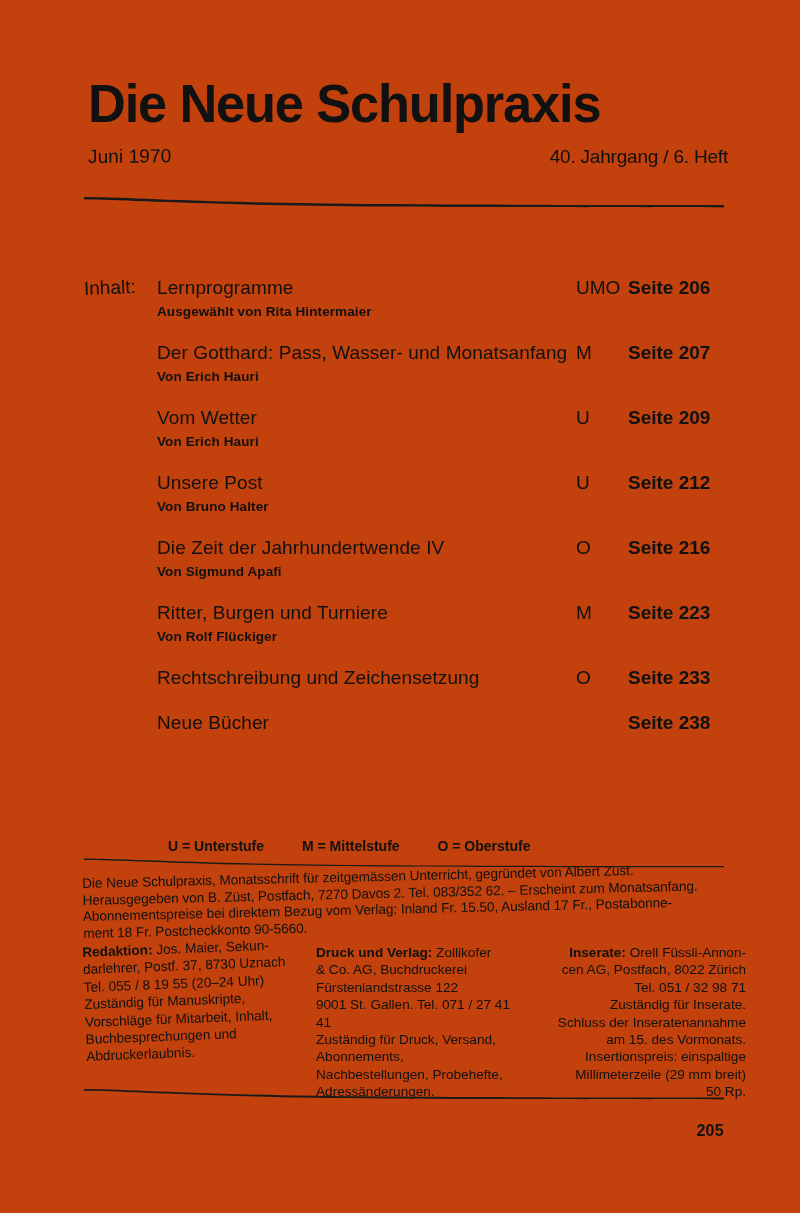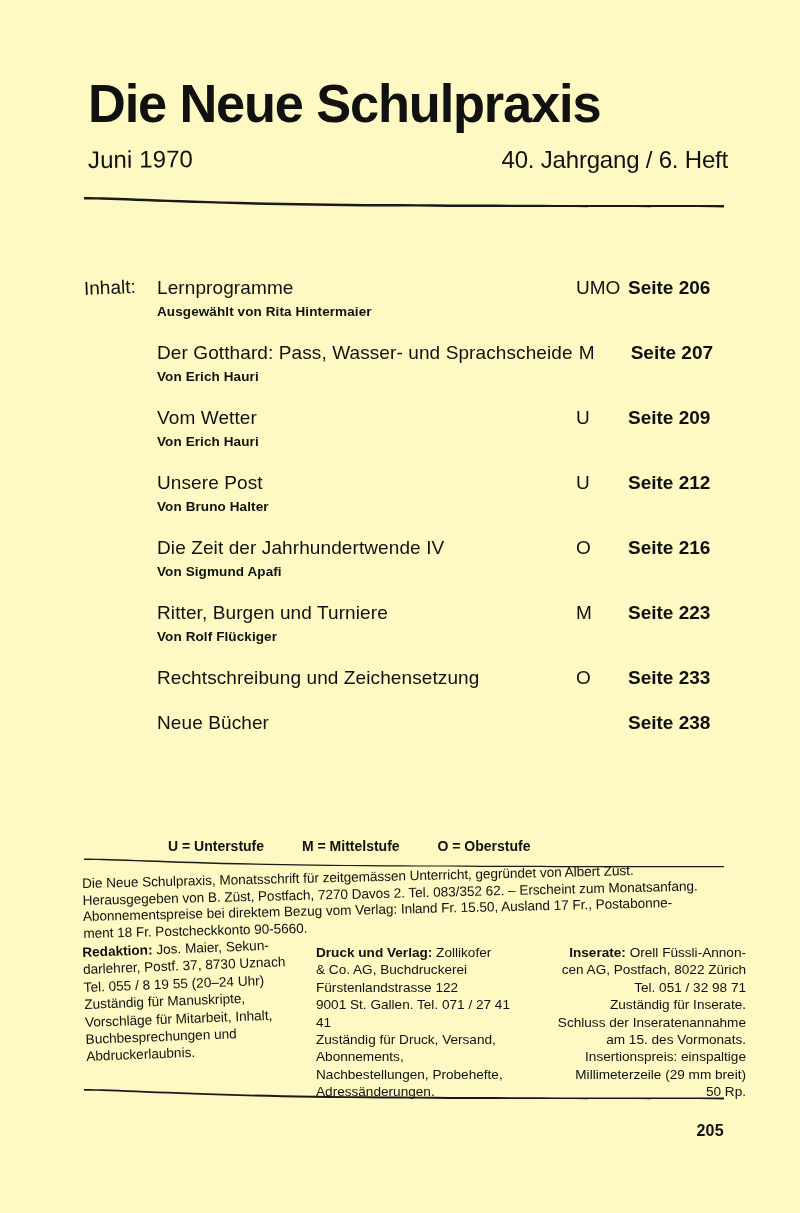--- a/index.html
+++ b/index.html
@@ -12,21 +12,21 @@
     height: 1213px;
     position: relative;
     font-family: "Liberation Sans", sans-serif;
     color: #111111;
     overflow: hidden;
   }
 
   .page {
     position: absolute;
     inset: 0;
-    background: #fef9c3;
+    background: #c2410c;
   }
 
   
   .masthead {
     position: absolute;
     left: 88px;
     top: 76px;
     width: 640px;
   }
   .journal-title {
@@ -36,21 +36,21 @@
     line-height: 1;
     white-space: nowrap;
     transform: scaleX(0.97);
     transform-origin: left center;
   }
   .issue-line {
     display: flex;
     justify-content: space-between;
     align-items: baseline;
     margin-top: 16px;
-    font-size: 24px;
+    font-size: 19px;
     font-weight: 400;
     letter-spacing: 0.1px;
   }
   .issue-date { transform: rotate(-0.5deg); transform-origin: left center; }
   .issue-vol  { letter-spacing: -0.2px; }
 
   
   .rule-thick {
     position: absolute;
     left: 84px;
@@ -212,21 +212,21 @@
         <span class="toc-title">Lernprogramme</span>
         <span class="toc-spacer"></span>
         <span class="toc-level">UMO</span>
         <span class="toc-page">Seite 206</span>
       </div>
       <div class="toc-author">Ausgewählt von Rita Hintermaier</div>
     </div>
 
     <div class="toc-entry">
       <div class="toc-row">
-        <span class="toc-title">Der Gotthard: Pass, Wasser- und Sprachscheide</span>
+        <span class="toc-title">Der Gotthard: Pass, Wasser- und Monatsanfang</span>
         <span class="toc-spacer"></span>
         <span class="toc-level">M</span>
         <span class="toc-page">Seite 207</span>
       </div>
       <div class="toc-author">Von Erich Hauri</div>
     </div>
 
     <div class="toc-entry">
       <div class="toc-row">
         <span class="toc-title">Vom Wetter</span>

